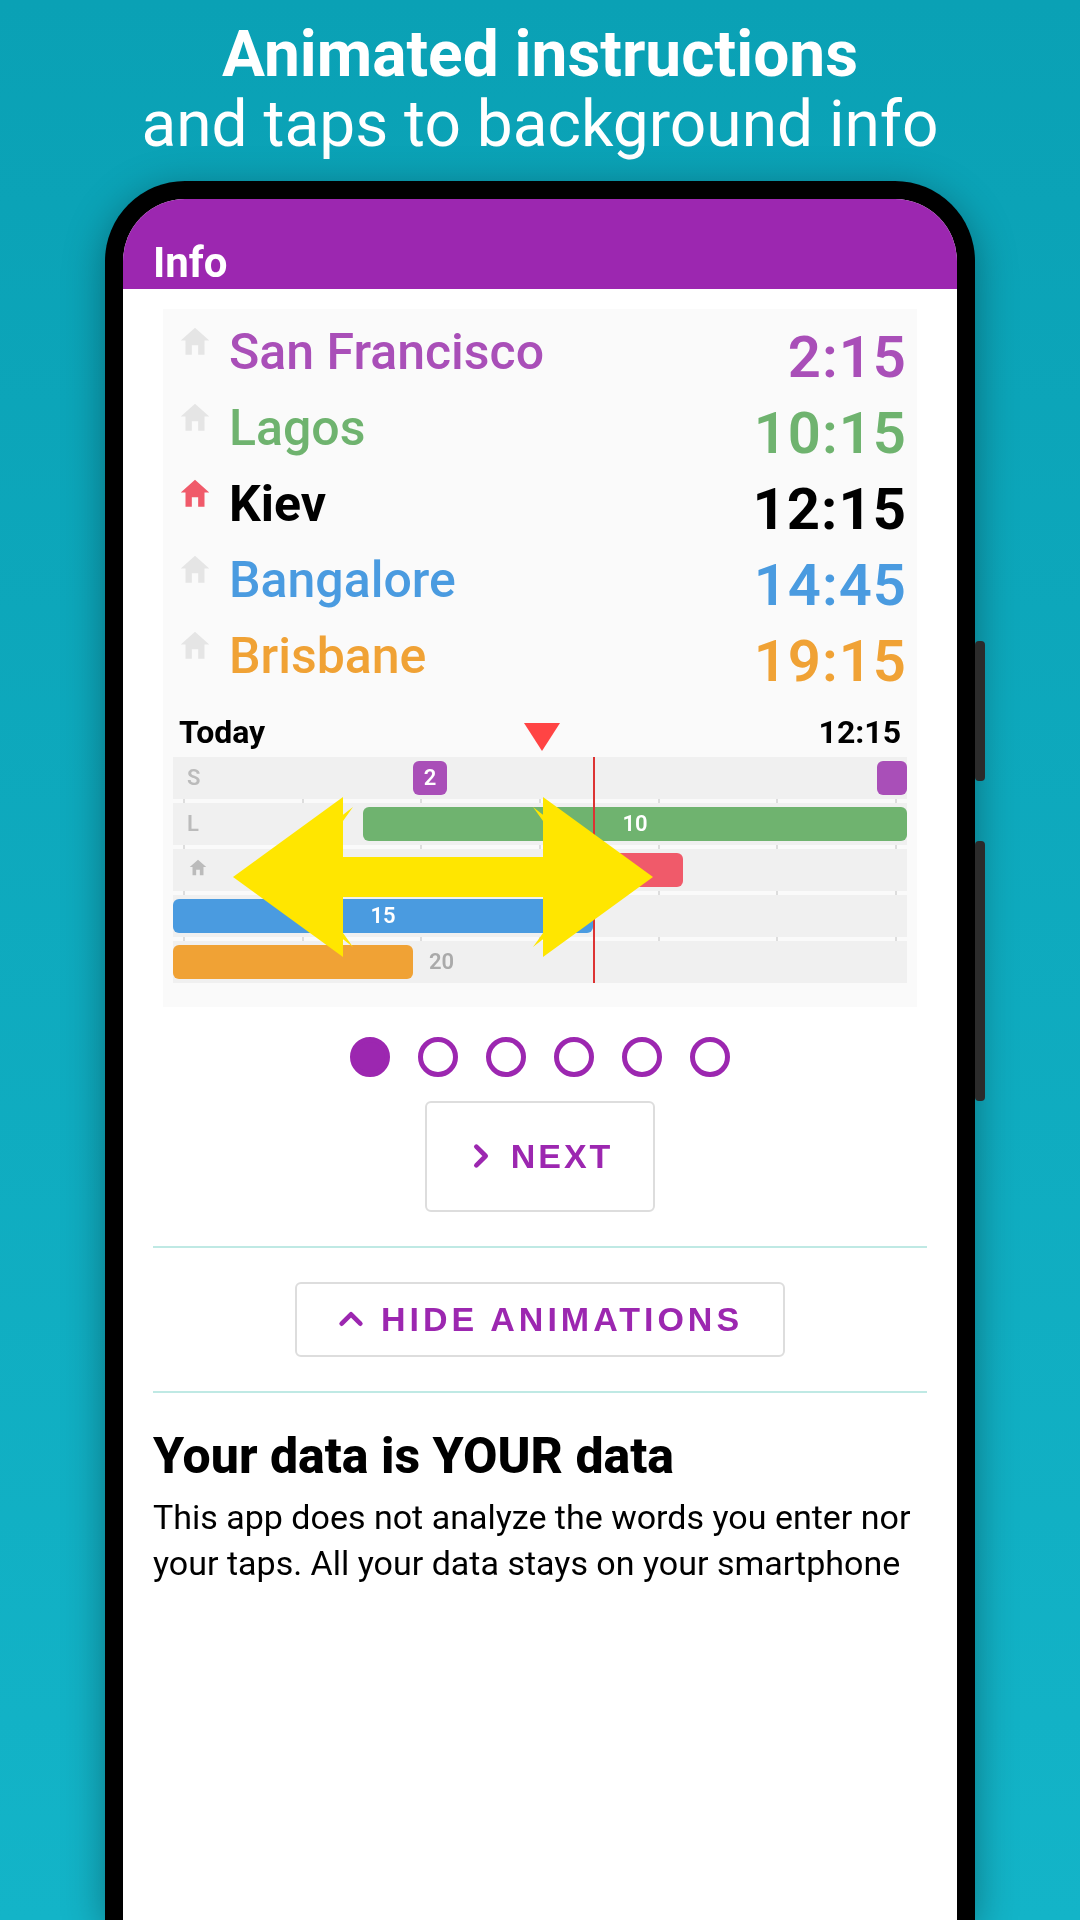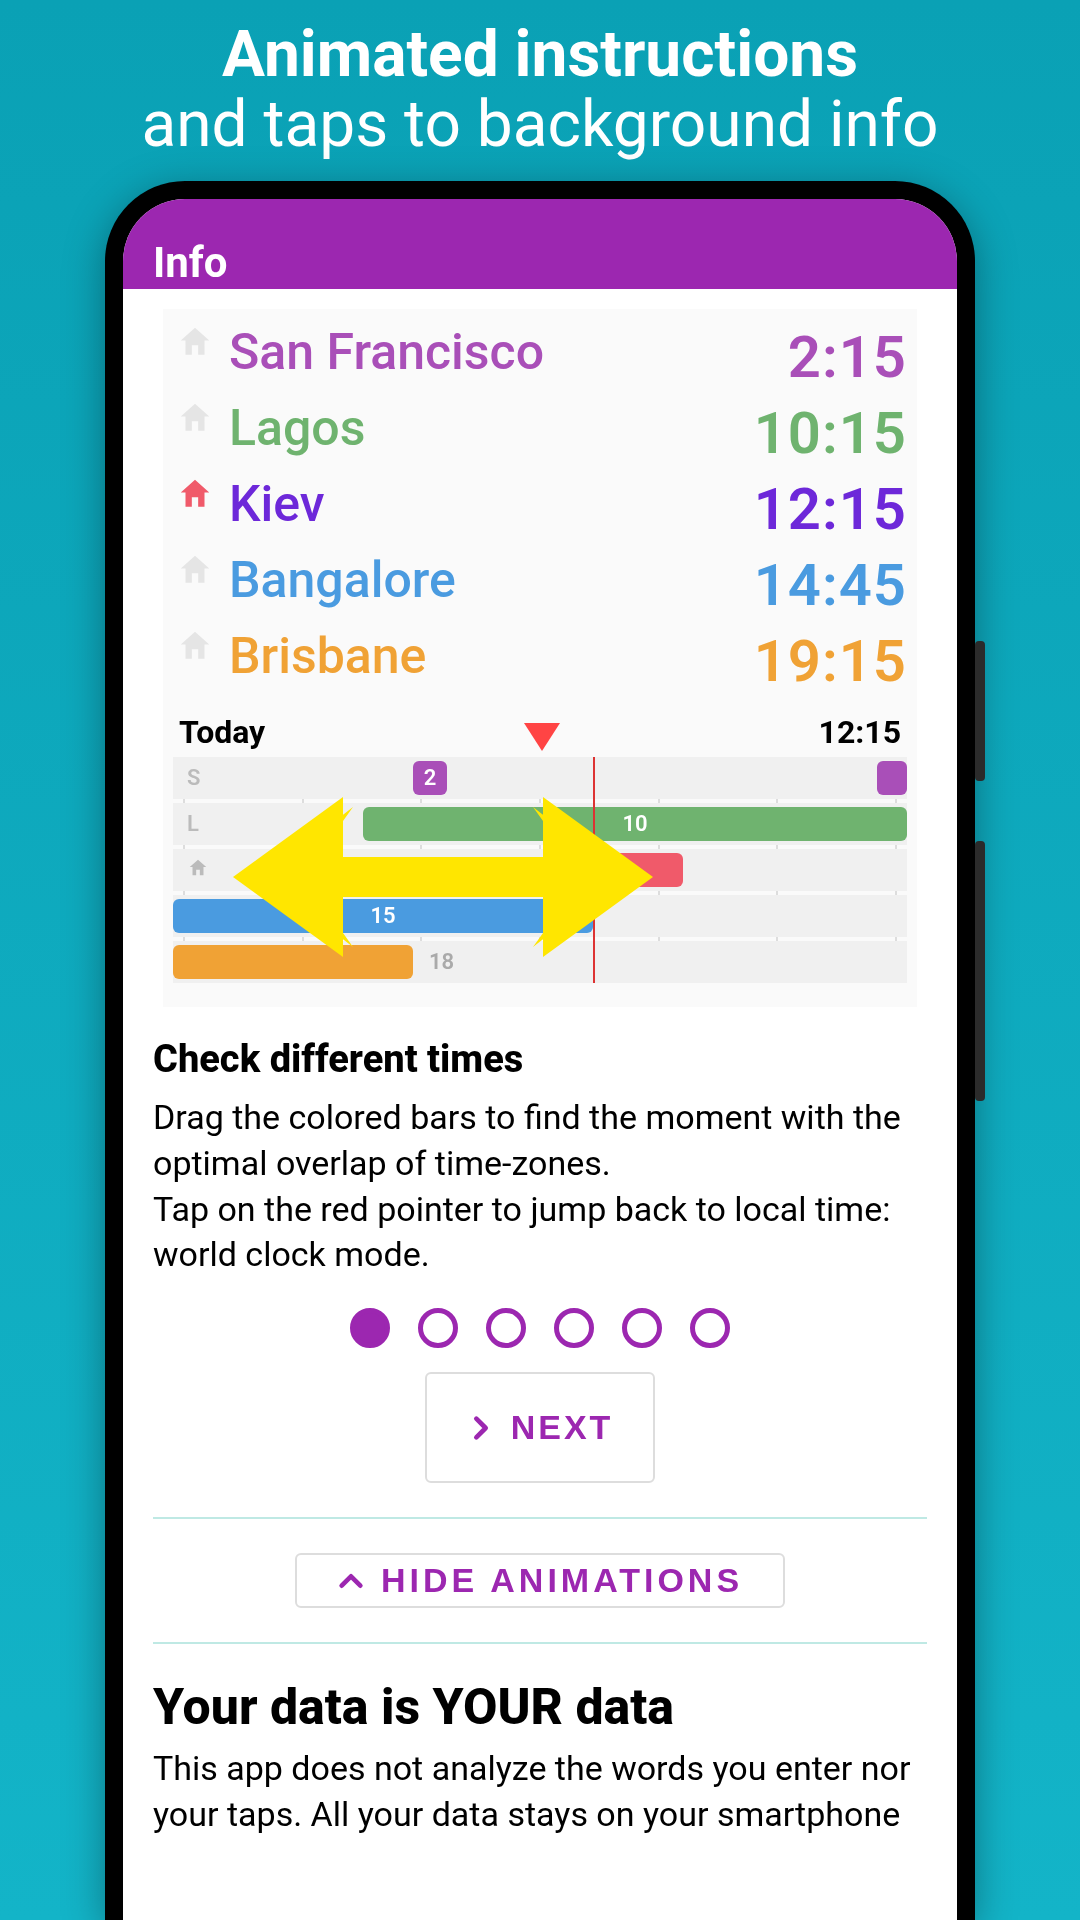--- a/index.html
+++ b/index.html
@@ -42,21 +42,21 @@
     background: #fafafa;
     padding: 10px 10px 20px;
   }
   .city-row { display:flex; align-items:flex-start; gap:12px; padding:4px 0; }
   .city-row .home-ic { width:44px; text-align:center; font-size:38px; color:#e5e5e5; }
   .city-row.active .home-ic { color:#f05a6a; }
   .city-name { flex:1; font-size:50px; font-weight:500; }
   .city-time { font-size:58px; font-weight:600; letter-spacing:1px; }
   .c-purple { color:#a94fb8; }
   .c-green  { color:#6fb36f; }
-  .c-red    { color:#6d28d9; }
+  .c-red    { color:#000000;font-weight:bold; }
   .c-blue   { color:#4a9be0; }
   .c-orange { color:#f0a235; }
   .tl-top { display:flex; justify-content:space-between; align-items:flex-end; font-size:32px; font-weight:700; margin-top:14px; padding:0 6px; }
   .ptr { width:0;height:0;border-left:18px solid transparent;border-right:18px solid transparent;border-top:28px solid #f44;}
   .bars { position:relative; margin-top:6px; }
   .grid { position:absolute; inset:0; display:flex; justify-content:space-between; padding:0 10px; }
   .grid div { width:2px; background:#ddd; }
   .vline { position:absolute; top:0; bottom:0; width:2px; background:#d33; left:420px; }
   .bar-row { position:relative; height:42px; margin-bottom:4px; background:#f0f0f0; }
   .bar-row .lab { position:absolute; left:14px; top:8px; font-size:22px; color:#bbb; font-weight:600; }
@@ -70,21 +70,21 @@
   .dot.active { background:#9c27b0; }
   .btn-row { display:flex; justify-content:center; }
   .next-btn {
     border:2px solid #ddd; background:#fff; padding:34px 40px; border-radius:6px;
     display:flex; align-items:center; gap:16px; color:#9c27b0; font-size:34px; font-weight:800; letter-spacing:3px;
   }
   .next-btn svg { width:28px; height:28px; }
   .sep { height:2px; background:#bfe9e4; margin:34px 30px; }
   .hide-btn-row { display:flex; justify-content:center; }
   .hide-btn {
-    border:2px solid #ddd; background:#fff; padding:6px 40px; border-radius:6px;
+    border:2px solid #ddd; background:#fff; padding:16px 40px; border-radius:6px;
     display:flex; align-items:center; gap:16px; color:#9c27b0; font-size:34px; font-weight:800; letter-spacing:4px;
   }
   .sec2 { padding: 0 30px; }
   .sec2-h { font-size:50px; font-weight:800; margin:8px 0 10px; }
   .sec2-p { font-size:34px; line-height:1.35; }
 </style>
 </head>
 <body>
 
 <div class="promo">
@@ -176,42 +176,38 @@
             </span>
             <div class="bar" style="background:#f05a6a; left:420px; width:90px;"></div>
           </div>
           <div class="bar-row">
               <span class="lab">B</span>
             <div class="bar" style="background:#4a9be0; left:0; width:420px;">15</div>
           </div>
           <div class="bar-row">
               <span class="lab">B</span>
             <div class="bar" style="background:#f0a235; left:0; width:240px;"></div>
-            <span style="position:absolute;left:256px;top:8px;font-size:22px;color:#aaa;font-weight:600;">18</span>
+            <span style="position:absolute;left:256px;top:8px;font-size:22px;color:#aaa;font-weight:600;">20</span>
           </div>
 
           <div class="vline"></div>
 
           <svg class="big-arrow" width="420" height="180" viewBox="0 0 420 180">
             <g fill="none" stroke="#ffe600" stroke-width="40" stroke-linecap="butt">
               <line x1="40" y1="90" x2="380" y2="90"></line>
             </g>
             <polygon points="0,90 110,10 110,170" fill="#ffe600"></polygon>
             <polygon points="420,90 310,10 310,170" fill="#ffe600"></polygon>
             <polygon points="0,90 100,30 100,150" fill="none"></polygon>
             <polygon points="30,90 120,20 70,90 120,160" fill="#ffe600"></polygon>
             <polygon points="390,90 300,20 350,90 300,160" fill="#ffe600"></polygon>
           </svg>
         </div>
       </div>
 
-      <div class="info-block">
-        <div class="info-h">Check different times</div>
-        <div class="info-p" id="info-body">Drag the colored bars to find the moment with the optimal overlap of time-zones.<br>Tap on the red pointer to jump back to local time: world clock mode.</div>
-      </div>
 
       <div class="dots" id="dots">
           <div class="dot active"></div>
           <div class="dot"></div>
           <div class="dot"></div>
           <div class="dot"></div>
           <div class="dot"></div>
           <div class="dot"></div>
         </div>
 

